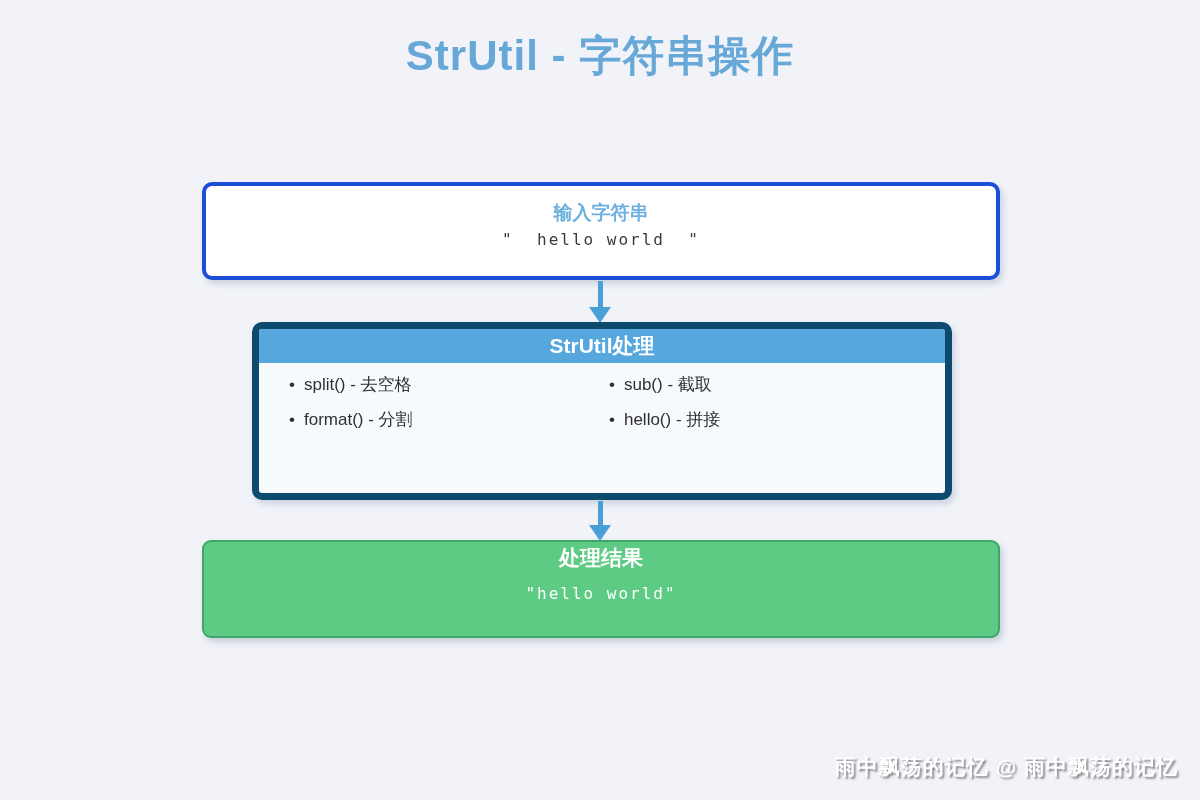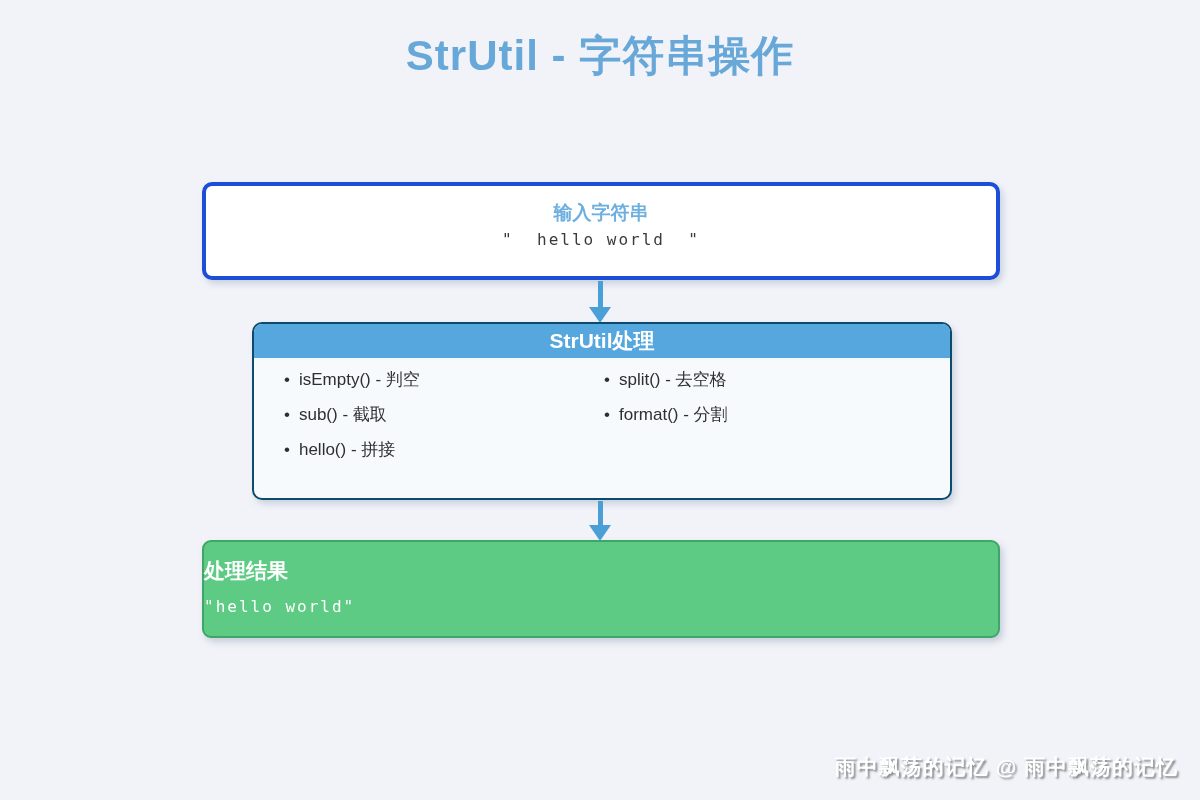--- a/index.html
+++ b/index.html
@@ -71,21 +71,21 @@
   .arrow-1 .shaft { height: 26px; }
   .arrow-2 { top: 501px; }
   .arrow-2 .shaft { height: 24px; }
 
   
   .process-box {
     position: absolute;
     left: 252px; top: 322px;
     width: 700px; height: 178px;
     background: #f7fafd;
-    border: 2px solid #0c4a6e;
+    border: 7px solid #0c4a6e;
     border-radius: 10px;
     box-shadow: 3px 4px 6px rgba(160,170,190,0.45);
     overflow: hidden;
   }
   .process-header {
     height: 34px;
     background: #55a7dd;
     color: #ffffff;
     font-size: 21px;
     font-weight: bold;
@@ -112,22 +112,22 @@
 
   
   .result-box {
     position: absolute;
     left: 202px; top: 540px;
     width: 798px; height: 98px;
     background: #5ecb85;
     border: 2px solid #3da668;
     border-radius: 9px;
     box-shadow: 3px 4px 6px rgba(160,170,190,0.5);
-    text-align: left;
-    padding-top: 15px;
+    text-align: center;
+    padding-top: 2px;
   }
   .result-box-title {
     font-size: 21px;
     font-weight: bold;
     color: #ffffff;
     margin-bottom: 12px;
   }
   .result-value {
     font-family: "DejaVu Sans Mono", "Liberation Mono", monospace;
     font-size: 16px;
@@ -160,21 +160,20 @@
   </div>
 
   <div class="flow-arrow arrow-1">
     <div class="shaft"></div>
     <div class="head"></div>
   </div>
 
   <div class="process-box">
     <div class="process-header">StrUtil处理</div>
     <div class="process-body">
-      <div class="method-item">isEmpty() - 判空</div>
       <div class="method-item">split() - 去空格</div>
       <div class="method-item">sub() - 截取</div>
       <div class="method-item">format() - 分割</div>
       <div class="method-item">hello() - 拼接</div>
     </div>
   </div>
 
   <div class="flow-arrow arrow-2">
     <div class="shaft"></div>
     <div class="head"></div>

